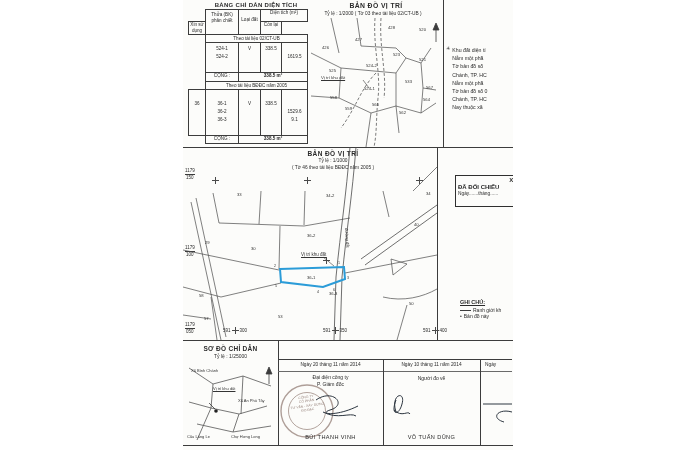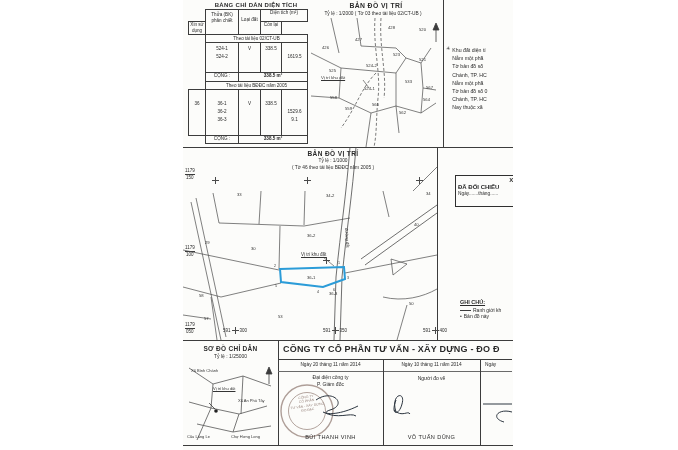--- a/index.html
+++ b/index.html
@@ -347,21 +347,20 @@
           <polygon points="84,5 81,12 87,12" fill="#3c3c3c"></polygon>
     </g>
   </svg>
   <span class="parcel" style="left:8px;top:368px;font-size:4px">Xã Bình Chánh</span>
   <span class="parcel u" style="left:30px;top:386px;font-size:4px">Vị trí khu đất</span>
   <span class="parcel" style="left:55px;top:398px;font-size:4px">Xã An Phú Tây</span>
   <span class="parcel" style="left:4px;top:434px;font-size:4px">Cầu Láng Le</span>
   <span class="parcel" style="left:48px;top:434px;font-size:4px">Chợ Hưng Long</span>
 
   
-  <div class="abs t b" style="left:100px;top:344px;font-size:9px;letter-spacing:0.2px;width:229px;overflow:hidden;">CÔNG TY CỔ PHẦN TƯ VẤN - XÂY DỰNG - ĐO Đ</div>
   <div class="hl" style="left:95px;top:359px;width:234px;"></div>
   <div class="hl" style="left:95px;top:371px;width:234px;background:#6a6a6a;"></div>
   <div class="vl" style="left:200px;top:359px;height:86px;"></div>
   <div class="vl" style="left:297px;top:359px;height:86px;"></div>
 
   <div class="abs t ctr" style="left:95px;top:362px;width:105px;font-size:4.8px;">Ngày 20 tháng 11 năm 2014</div>
   <div class="abs t ctr" style="left:200px;top:362px;width:97px;font-size:4.8px;">Ngày 10 tháng 11 năm 2014</div>
   <div class="abs t" style="left:302px;top:362px;font-size:4.8px;">Ngày</div>
 
   <div class="abs t ctr" style="left:95px;top:375px;width:105px;font-size:5px;">Đại diện công ty</div>

